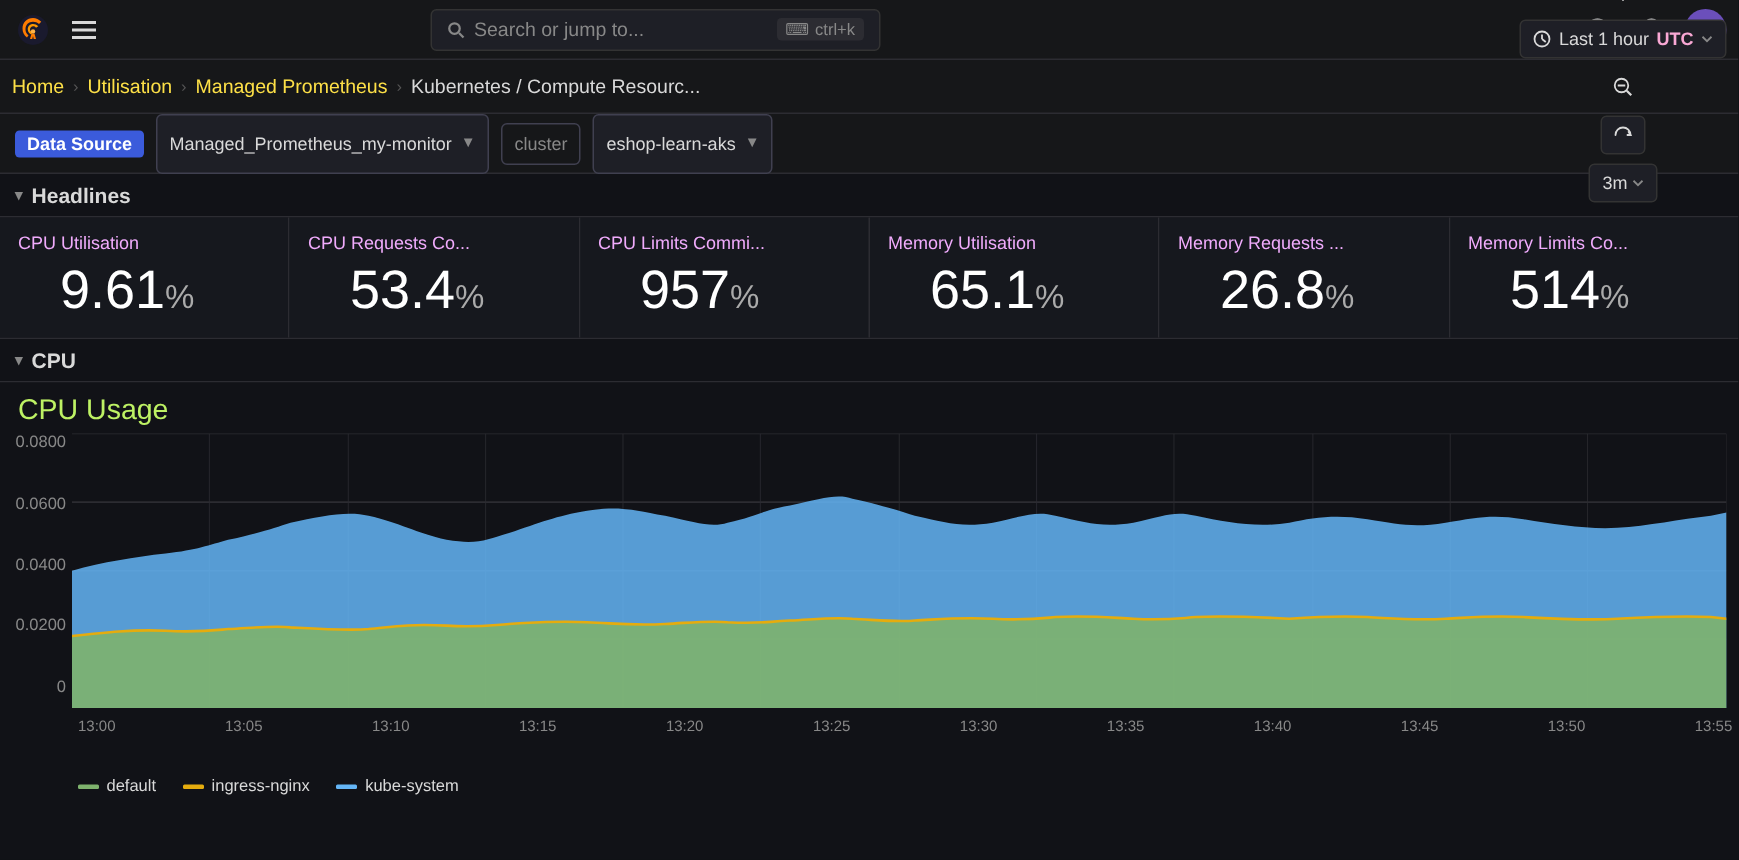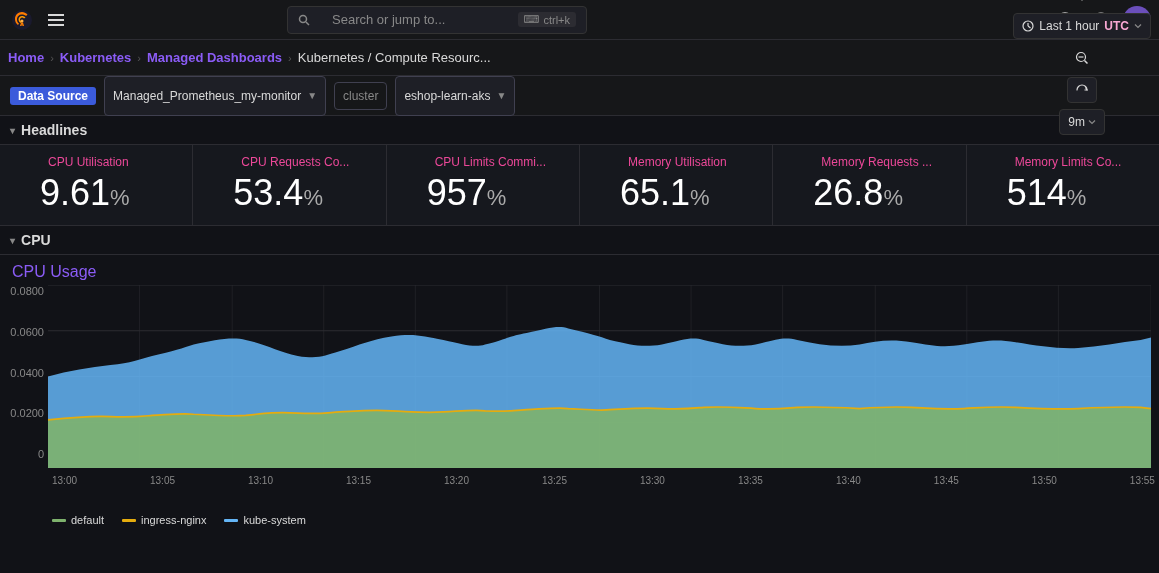--- a/index.html
+++ b/index.html
@@ -36,21 +36,21 @@
       flex: 1;
       max-width: 300px;
       margin: 0 auto;
       display: flex;
       align-items: center;
       background: #1e1f26;
       border: 1px solid #333;
       border-radius: 4px;
       padding: 0 10px;
       height: 28px;
-      gap: 22px;
+      gap: 6px;
       color: #888;
       font-size: 13px;
     }
     .topbar-search-shortcut {
       margin-left: auto;
       background: #2c2c32;
       padding: 1px 6px;
       border-radius: 3px;
       font-size: 11px;
       color: #888;
@@ -93,21 +93,21 @@
       align-items: center;
       background: #161719;
       border-bottom: 1px solid #2c2c32;
       height: 36px;
       padding: 0 8px;
       gap: 6px;
       font-size: 13px;
       color: #d9d9d9;
     }
     .breadcrumb-bar .sep { color: #555; font-size: 11px; }
-    .breadcrumb-item { color: #8b5cf6; cursor: pointer; font-weight: bold; }
+    .breadcrumb-item { color: #fde047; cursor: pointer; }
     .breadcrumb-current { color: #d9d9d9; }
     .breadcrumb-icons {
       margin-left: auto;
       display: flex;
       align-items: center;
       gap: 6px;
       flex-direction: column;
     }
     .breadcrumb-icons .icon-btn {
       width: 26px;
@@ -215,26 +215,25 @@
     .metric-card {
       flex: 1;
       background: #16181e;
       border-right: 1px solid #2c2c32;
       padding: 10px 12px;
       min-height: 80px;
     }
     .metric-card:last-child { border-right: none; }
     .metric-title {
       font-size: 12px;
-      color: #ec4899;
+      color: #f0abfc;
       margin-bottom: 6px;
       white-space: nowrap;
       overflow: hidden;
       text-overflow: ellipsis;
-      margin-left: 36px;
     }
     .metric-value {
       font-size: 36px;
       font-weight: 300;
       color: #fff;
       display: flex;
       align-items: baseline;
       gap: 0;
       line-height: 1;
       margin-left: 28px;
@@ -245,22 +244,22 @@
       color: #aaa;
     }
 
     
     .chart-section {
       padding: 0;
       background: #111217;
     }
     .chart-title {
       padding: 8px 12px 4px;
-      font-size: 16px;
-      color: #8b5cf6;
+      font-size: 19px;
+      color: #bef264;
       font-weight: 500;
     }
     .chart-container {
       position: relative;
       width: 100%;
       height: 205px;
       padding: 0 8px;
     }
 
     
@@ -381,23 +380,23 @@
           <circle cx="9" cy="7" r="3" fill="#c8a0ff"></circle>
           <path d="M3 16 C3 12.5 5.5 10 9 10 C12.5 10 15 12.5 15 16" stroke="#c8a0ff" stroke-width="1.5" fill="none"></path>
         </svg>
     </div>
   </div>
 </div>
 
 <div class="breadcrumb-bar">
   <span class="breadcrumb-item">Home</span>
   <span class="sep">›</span>
-  <span class="breadcrumb-item">Kubernetes</span>
+  <span class="breadcrumb-item">Utilisation</span>
   <span class="sep">›</span>
-  <span class="breadcrumb-item">Managed Dashboards</span>
+  <span class="breadcrumb-item">Managed Prometheus</span>
   <span class="sep">›</span>
   <span class="breadcrumb-current">Kubernetes / Compute Resourc...</span>
 
   <div class="breadcrumb-icons">
     <div class="icon-btn">
       <svg width="14" height="14" viewBox="0 0 14 14">
           <path d="M7 1L8.8 5.2L13.4 5.6L10 8.6L11 13.2L7 10.8L3 13.2L4 8.6L0.6 5.6L5.2 5.2Z" stroke="#d9d9d9" stroke-width="1.2" fill="none"></path>
         </svg>
     </div>
     <div class="icon-btn">
@@ -434,21 +433,21 @@
           <line x1="9.5" y1="9.5" x2="12.5" y2="12.5" stroke="#d9d9d9" stroke-width="1.5"></line>
         </svg>
     </div>
     <div class="refresh-btn">
       <svg width="12" height="12" viewBox="0 0 12 12">
           <path d="M1 6 A5 5 0 0 1 11 6" stroke="#d9d9d9" stroke-width="1.2" fill="none" stroke-linecap="round"></path>
           <path d="M9.5 3.5 L11 6 L8.5 6" stroke="#d9d9d9" stroke-width="1.2" fill="none"></path>
         </svg>
     </div>
     <div class="refresh-btn">
-      <span>9m</span>
+      <span>3m</span>
       <svg width="8" height="8" viewBox="0 0 8 8">
           <path d="M1 2.5L4 5.5L7 2.5" stroke="#888" stroke-width="1.2" fill="none"></path>
         </svg>
     </div>
     <div class="icon-btn">
       <svg width="14" height="4" viewBox="0 0 14 4">
           <circle cx="2" cy="2" r="1.5" fill="#d9d9d9"></circle>
           <circle cx="7" cy="2" r="1.5" fill="#d9d9d9"></circle>
           <circle cx="12" cy="2" r="1.5" fill="#d9d9d9"></circle>
         </svg>

